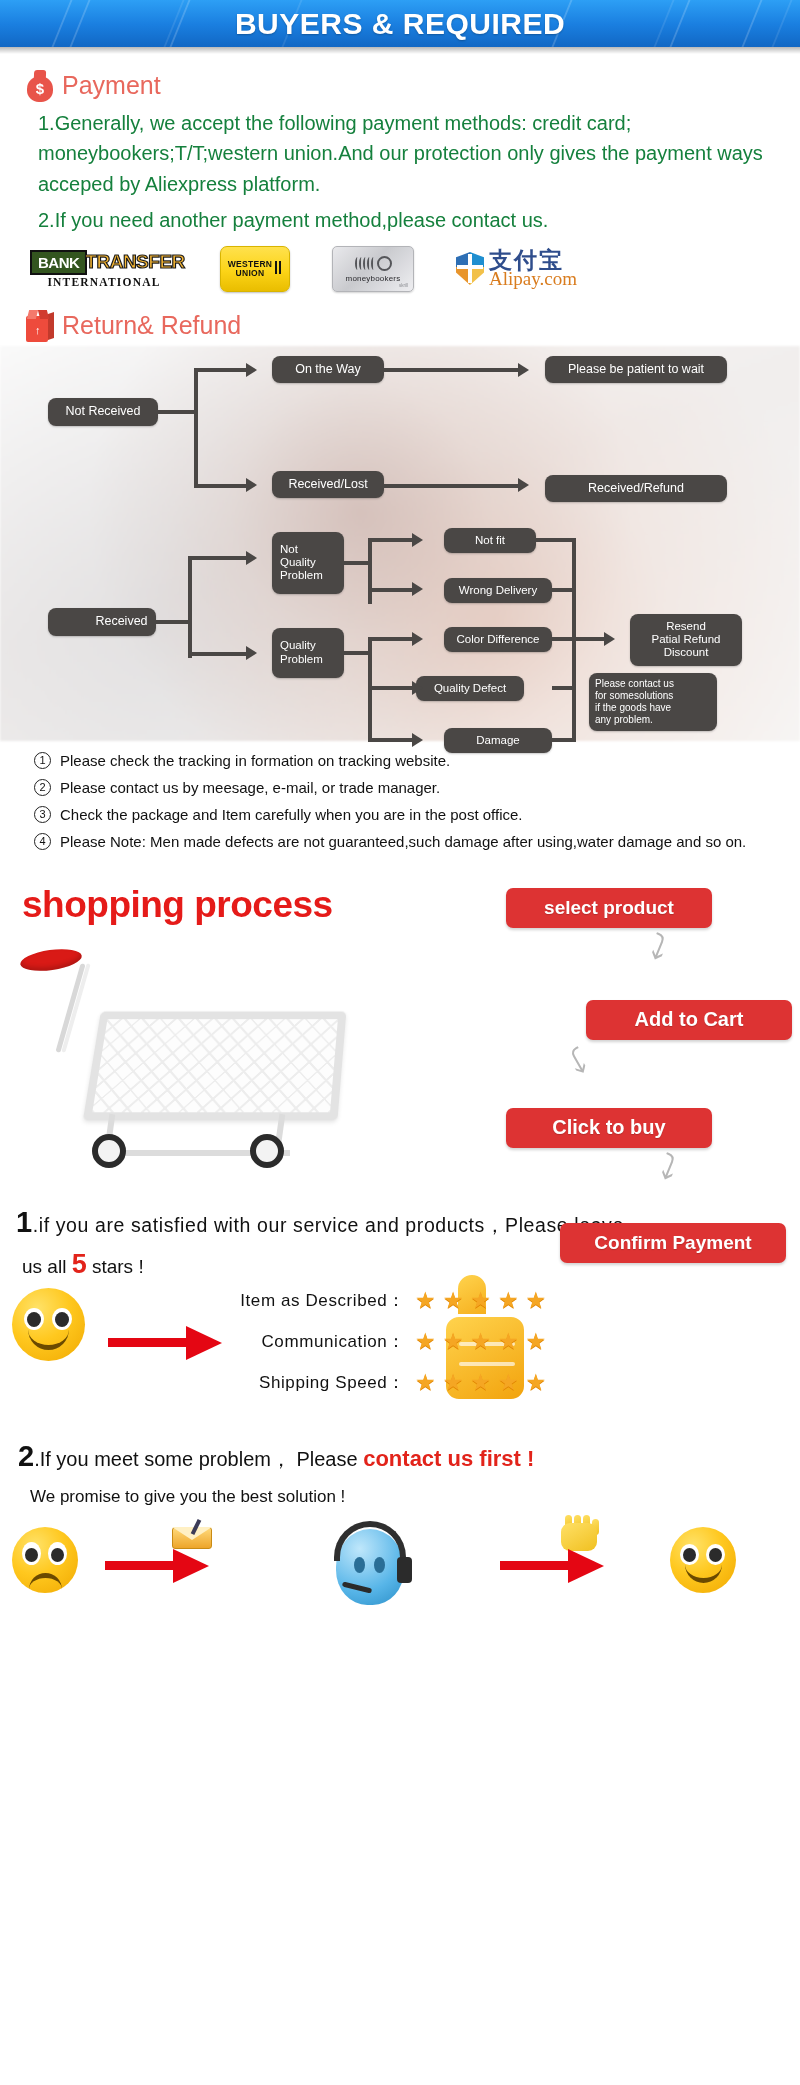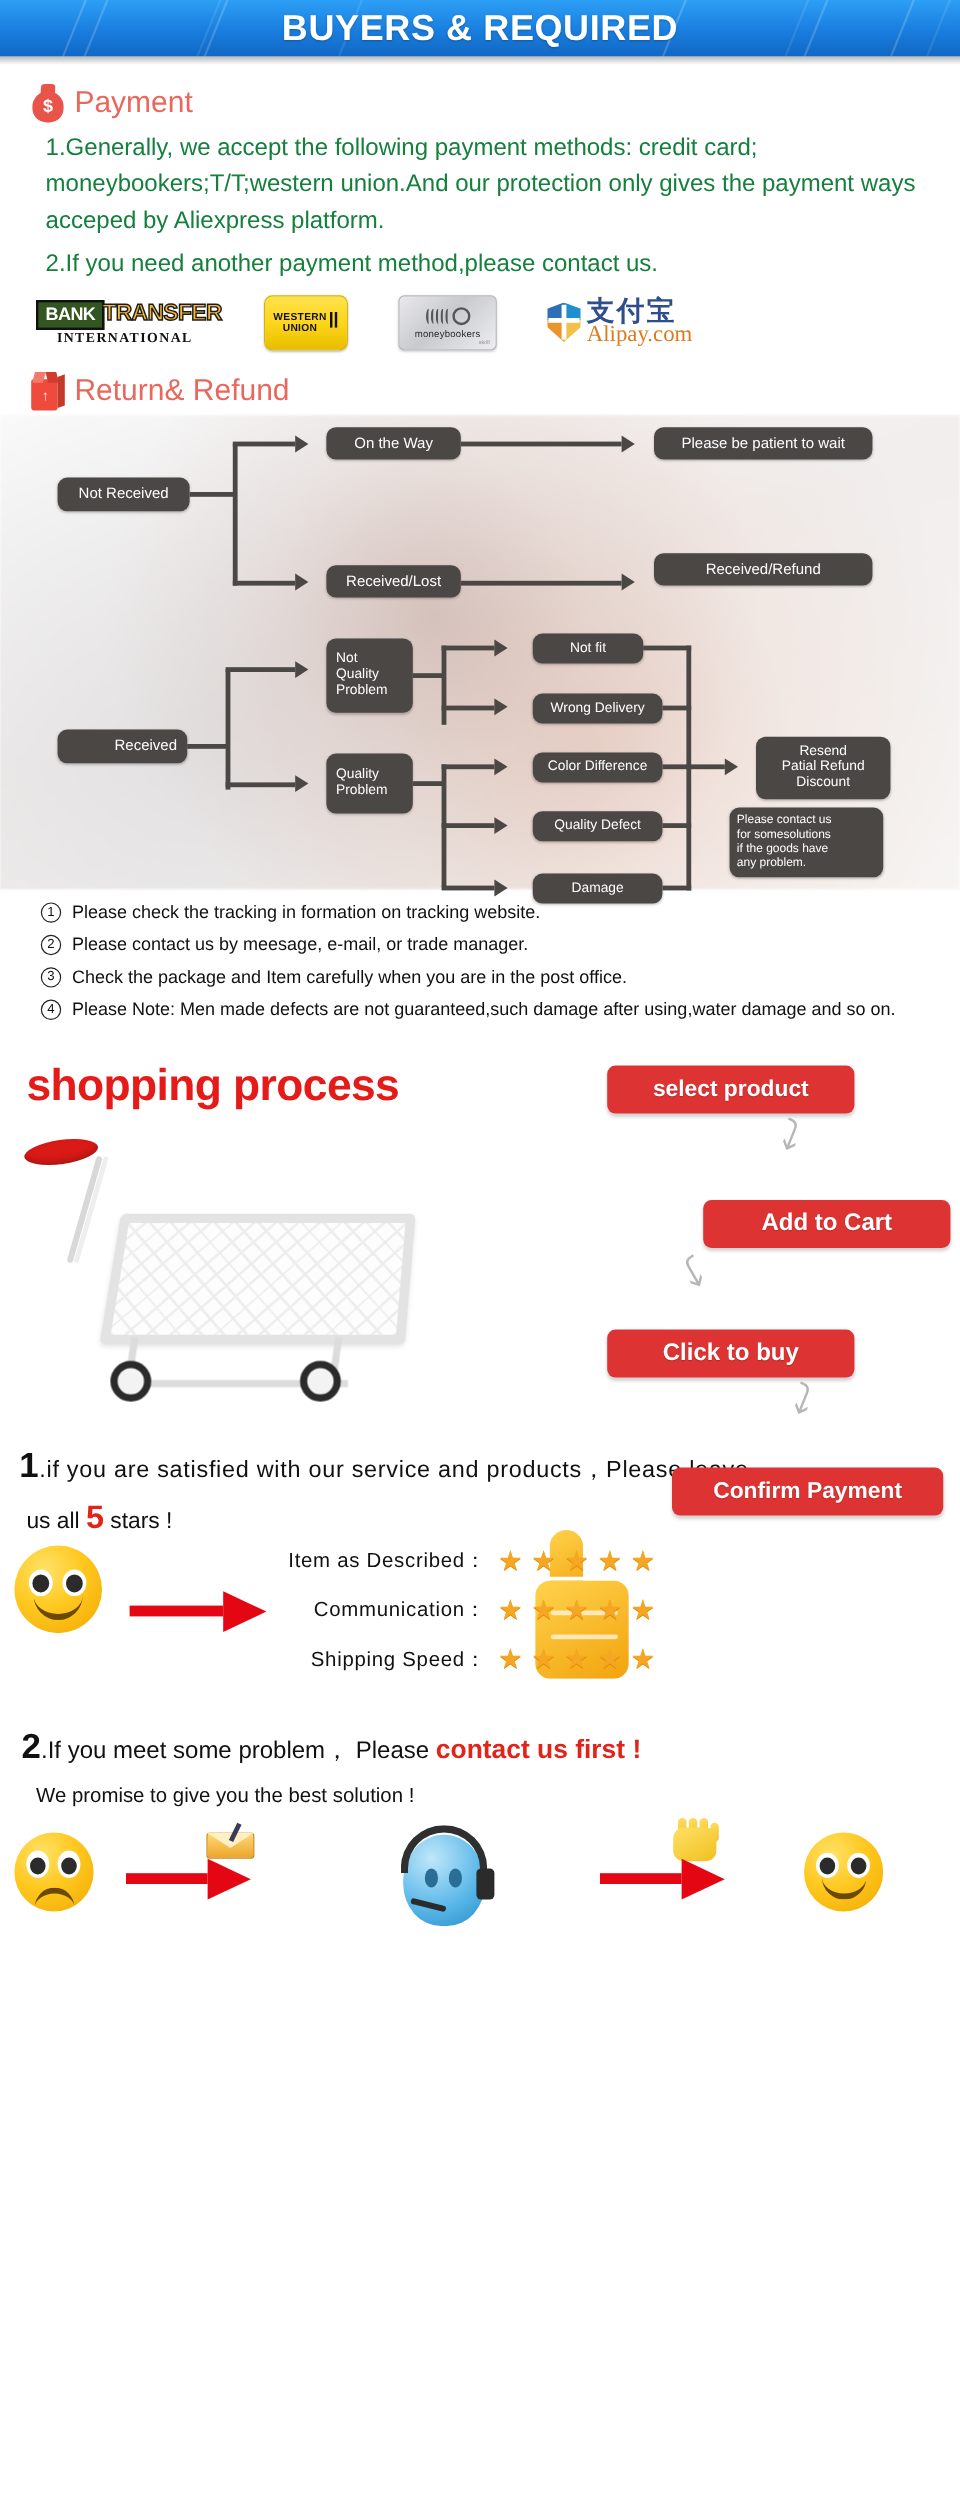--- a/index.html
+++ b/index.html
@@ -366,21 +366,21 @@
     <div class="title">Return&amp; Refund</div>
   </div>
 
   <div class="flow-wrap">
     <div class="flow-bg"></div>
 
     <div class="node" style="left:48px;  top:52px;  width:110px; height:28px;">Not Received</div>
     <div class="node" style="left:272px; top:10px;  width:112px; height:27px;">On the Way</div>
     <div class="node" style="left:545px; top:10px;  width:182px; height:27px;">Please be patient to wait</div>
     <div class="node" style="left:272px; top:125px; width:112px; height:27px;">Received/Lost</div>
-    <div class="node" style="left:545px; top:115px; width:182px; height:27px;">Received/Refund</div>
+    <div class="node" style="left:545px; top:129px; width:182px; height:27px;">Received/Refund</div>
 
     <div class="ln h" style="left:158px; top:64px; width:38px;"></div>
     <div class="ln v" style="left:194px; top:24px; height:118px;"></div>
     <div class="ln h" style="left:194px; top:22px; width:52px;"></div>
     <div class="ahead" style="left:246px; top:17px;"></div>
     <div class="ln h" style="left:194px; top:138px; width:52px;"></div>
     <div class="ahead" style="left:246px; top:132px;"></div>
     <div class="ln h" style="left:384px; top:22px; width:134px;"></div>
     <div class="ahead" style="left:518px; top:17px;"></div>
     <div class="ln h" style="left:384px; top:138px; width:134px;"></div>
@@ -393,29 +393,29 @@
       <span>Problem</span>
     </div>
     <div class="node small" style="left:272px; top:282px; width:72px; height:50px; flex-direction:column; align-items:flex-start; justify-content:center; padding-left:8px; text-align:left;">
       <span>Quality</span>
       <span>Problem</span>
     </div>
 
     <div class="node small" style="left:444px; top:182px; width:92px; height:25px;">Not fit</div>
     <div class="node small" style="left:444px; top:232px; width:108px; height:25px;">Wrong Delivery</div>
     <div class="node small" style="left:444px; top:281px; width:108px; height:25px;">Color Difference</div>
-    <div class="node small" style="left:444px; top:330px; width:108px; height:25px;">Quality Defect</div>
+    <div class="node small" style="left:416px; top:330px; width:108px; height:25px;">Quality Defect</div>
     <div class="node small" style="left:444px; top:382px; width:108px; height:25px;">Damage</div>
 
     <div class="node small" style="left:630px; top:268px; width:112px; height:52px; flex-direction:column;">
       <span>Resend</span>
       <span>Patial Refund</span>
       <span>Discount</span>
     </div>
-    <div class="node tiny" style="left:608px; top:327px; width:128px; height:58px; flex-direction:column; align-items:flex-start; justify-content:center;">
+    <div class="node tiny" style="left:589px; top:327px; width:128px; height:58px; flex-direction:column; align-items:flex-start; justify-content:center;">
       <span>Please contact us</span>
       <span>for somesolutions</span>
       <span>if the goods have</span>
       <span>any problem.</span>
     </div>
 
     <div class="ln h" style="left:156px; top:274px; width:34px;"></div>
     <div class="ln v" style="left:188px; top:212px; height:100px;"></div>
     <div class="ln h" style="left:188px; top:210px; width:58px;"></div>
     <div class="ahead" style="left:246px; top:205px;"></div>

